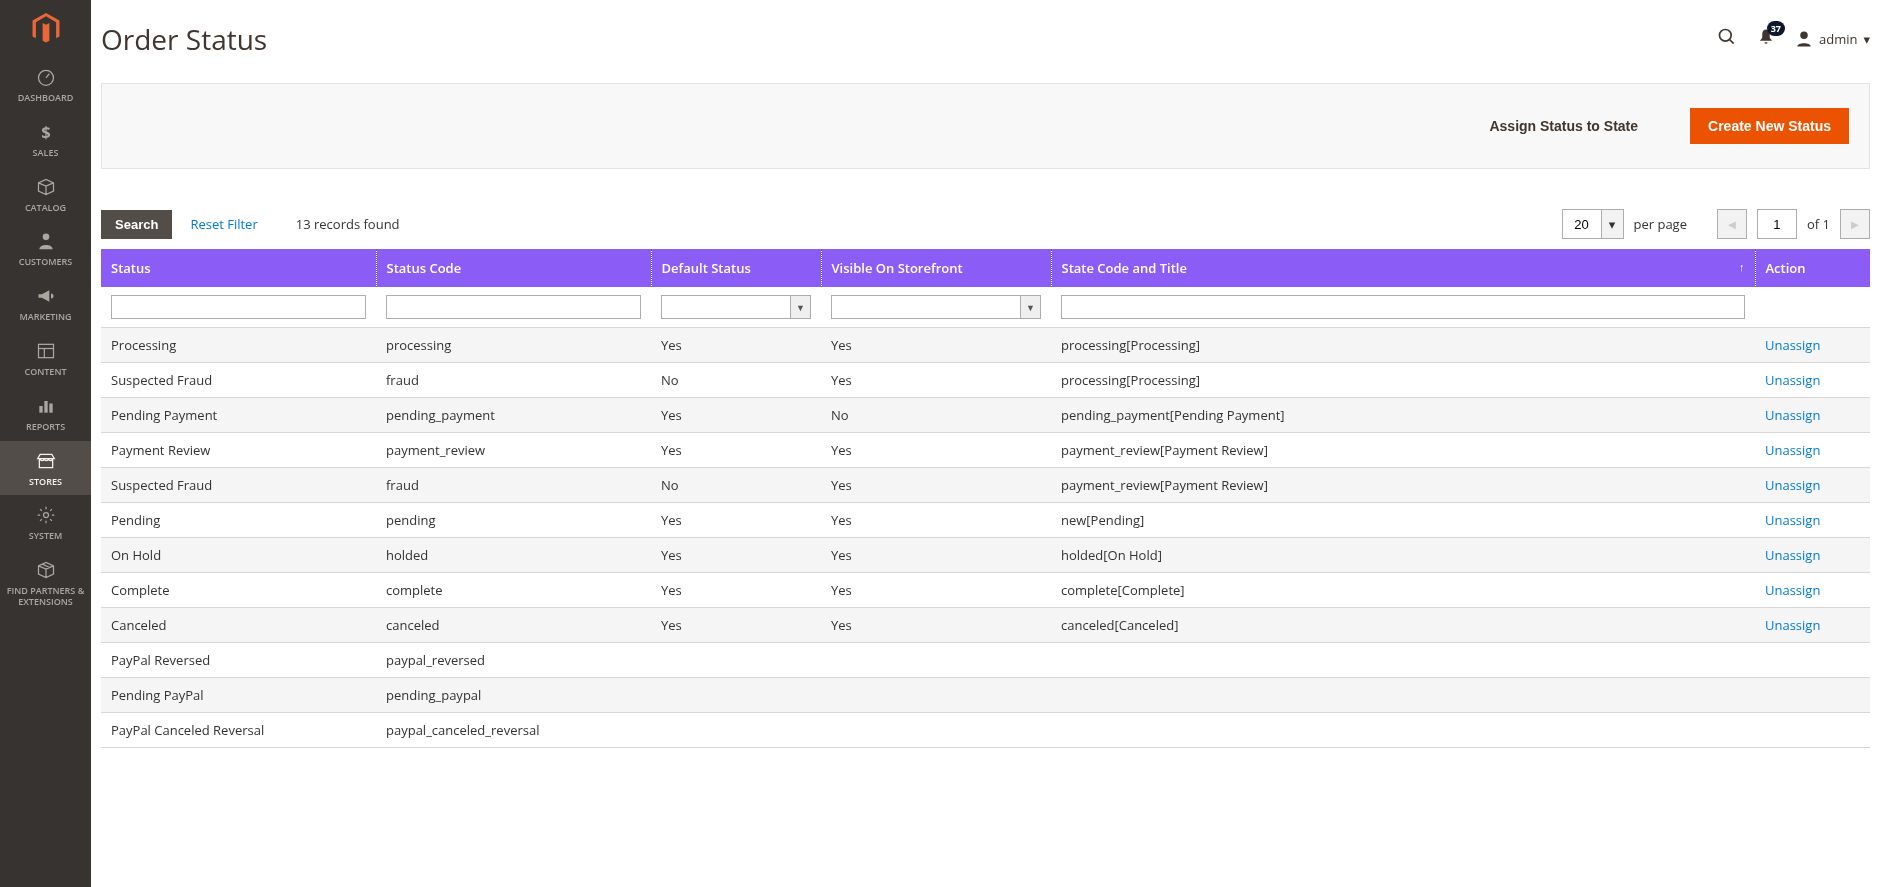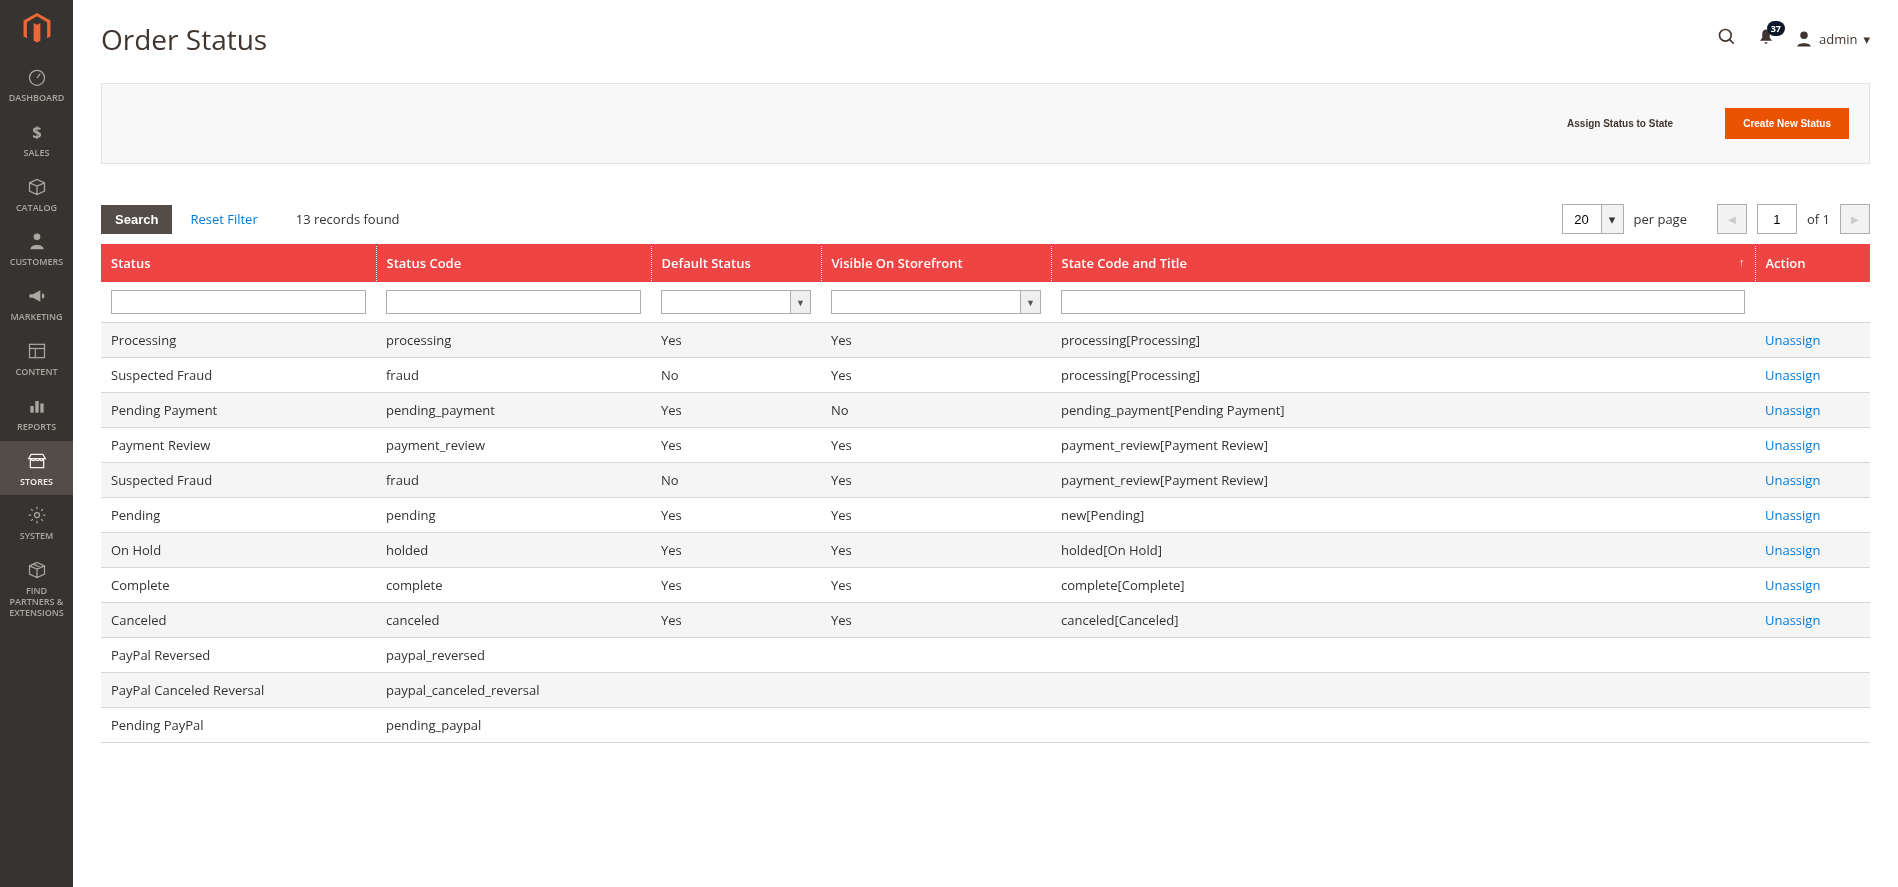--- a/index.html
+++ b/index.html
@@ -1,55 +1,55 @@
 <!DOCTYPE html>
 <html><head>
 <meta charset="utf-8">
 <style>
 * { box-sizing: border-box; margin: 0; padding: 0; }
 body { font-family: 'Open Sans', Arial, sans-serif; font-size: 13px; color: #333; background: #fff; }
 
-.sidebar { position: fixed; left: 0; top: 0; width: 73px; height: 100vh; background: #373330; display: flex; flex-direction: column; z-index: 100; }
+.sidebar { position: fixed; left: 0; top: 0; width: 91px; height: 100vh; background: #373330; display: flex; flex-direction: column; z-index: 100; }
 .sidebar-logo { height: 57px; display: flex; align-items: center; justify-content: center; background: #373330; }
 .sidebar-logo svg { width: 32px; height: 32px; }
 .sidebar-item { display: flex; flex-direction: column; align-items: center; padding: 10px 4px 8px; color: #aaa6a0; text-decoration: none; cursor: pointer; font-size: 9px; font-weight: 600; text-align: center; line-height: 1.2; }
 .sidebar-item.active { background: #524d49; color: #f7f3eb; }
 .sidebar-item .icon { font-size: 20px; margin-bottom: 4px; display: block; height: 22px; }
 .sidebar-item-label { display: block; }
 
 .main { margin-left: 73px; padding: 0; }
 .page-header { padding: 20px 28px 10px; display: flex; align-items: center; }
 .page-title { font-size: 28px; font-weight: 400; color: #41362f; flex: 1; }
 .header-actions { display: flex; align-items: center; gap: 20px; }
 .header-icon { font-size: 18px; color: #41362f; cursor: pointer; position: relative; }
 .notif-badge { position: absolute; top: -6px; right: -10px; background: #0f172a; color: #fff; font-size: 9px; font-weight: 700; padding: 1px 4px; border-radius: 8px; min-width: 16px; text-align: left; }
 .user-menu { display: flex; align-items: center; gap: 6px; cursor: pointer; font-size: 13px; color: #41362f; }
 
 .action-bar { margin: 15px 28px 0; padding: 24px 20px; background: #f8f8f8; border: 1px solid #e3e3e3; display: flex; justify-content: flex-end; gap: 14px; }
-.btn { padding: 10px 18px; font-size: 10px; font-weight: 600; cursor: pointer; border: none; }
+.btn { padding: 10px 18px; font-size: 14px; font-weight: 600; cursor: pointer; border: none; }
 .btn-secondary { background: transparent; color: #41362f; }
 .btn-primary { background: #eb5202; color: #fff; margin-left: 20px; }
 
 .grid-controls { margin: 40px 28px 10px; display: flex; align-items: center; }
 .btn-search { background: #524d49; color: #fff; padding: 7px 14px; font-size: 13px; font-weight: 600; border: none; cursor: pointer; }
 .link-reset { color: #007bdb; margin-left: 18px; cursor: pointer; font-size: 13px; }
 .records-found { margin-left: 38px; font-size: 13px; color: #333; }
 .spacer { flex: 1; }
 .per-page-group { display: flex; align-items: center; gap: 10px; }
 .per-page-input { width: 40px; height: 30px; border: 1px solid #adadad; text-align: center; font-size: 13px; }
 .per-page-btn { width: 22px; height: 30px; border: 1px solid #adadad; border-left: none; background: #f2f2f2; cursor: pointer; display: flex; align-items: center; justify-content: center; }
 .per-page-label { font-size: 13px; color: #333; margin-right: 30px; }
 .pager { display: flex; align-items: center; gap: 10px; }
 .pager-btn { width: 30px; height: 30px; border: 1px solid #adadad; background: #f2f2f2; cursor: pointer; display: flex; align-items: center; justify-content: center; color: #999; }
 .pager-btn.disabled { background: #f2f2f2; color: #ccc; cursor: default; }
 .pager-input { width: 40px; height: 30px; border: 1px solid #adadad; text-align: center; font-size: 13px; }
 .pager-of { font-size: 13px; text-align: center; }
 
 .data-grid { margin: 0 28px 40px; width: calc(100% - 56px); border-collapse: collapse; }
-.data-grid thead th { background: #ef4444; color: #fff; text-align: left; font-weight: 600; font-size: 13px; padding: 10px 10px; border-right: 1px dotted #6b6661; position: relative; }
+.data-grid thead th { background: #8b5cf6; color: #fff; text-align: left; font-weight: 600; font-size: 13px; padding: 10px 10px; border-right: 1px dotted #6b6661; position: relative; }
 .data-grid thead th:last-child { border-right: none; }
 .sort-arrow { position: absolute; right: 10px; font-size: 11px; }
 .data-grid .filter-row td { background: #fff; padding: 8px 10px; border-bottom: 1px solid #d6d6d6; }
 .filter-input { width: 100%; height: 24px; border: 1px solid #adadad; padding: 0 6px; font-size: 12px; }
 .select-wrap { display: flex; }
 .select-wrap .filter-input { flex: 1; }
 .select-toggle { width: 20px; height: 24px; border: 1px solid #adadad; border-left: none; background: #efefef; display: flex; align-items: center; justify-content: center; cursor: pointer; font-size: 9px; color: #555; }
 
 .data-grid tbody tr.data-row td { padding: 8px 10px; border-bottom: 1px solid #d6d6d6; font-size: 13px; vertical-align: middle; }
 .data-grid tbody tr.data-row:nth-child(odd) { background: #fff; }
@@ -299,30 +299,30 @@
         </tr>
         <tr class="data-row">
           <td>PayPal Reversed</td>
           <td>paypal_reversed</td>
           <td></td>
           <td></td>
           <td></td>
           <td></td>
         </tr>
         <tr class="data-row">
+          <td>Pending PayPal</td>
+          <td>pending_paypal</td>
+          <td></td>
+          <td></td>
+          <td></td>
+          <td></td>
+        </tr>
+        <tr class="data-row">
           <td>PayPal Canceled Reversal</td>
           <td>paypal_canceled_reversal</td>
-          <td></td>
-          <td></td>
-          <td></td>
-          <td></td>
-        </tr>
-        <tr class="data-row">
-          <td>Pending PayPal</td>
-          <td>pending_paypal</td>
           <td></td>
           <td></td>
           <td></td>
           <td></td>
         </tr>
       </tbody>
   </table>
 </div>
 
 </body></html>

